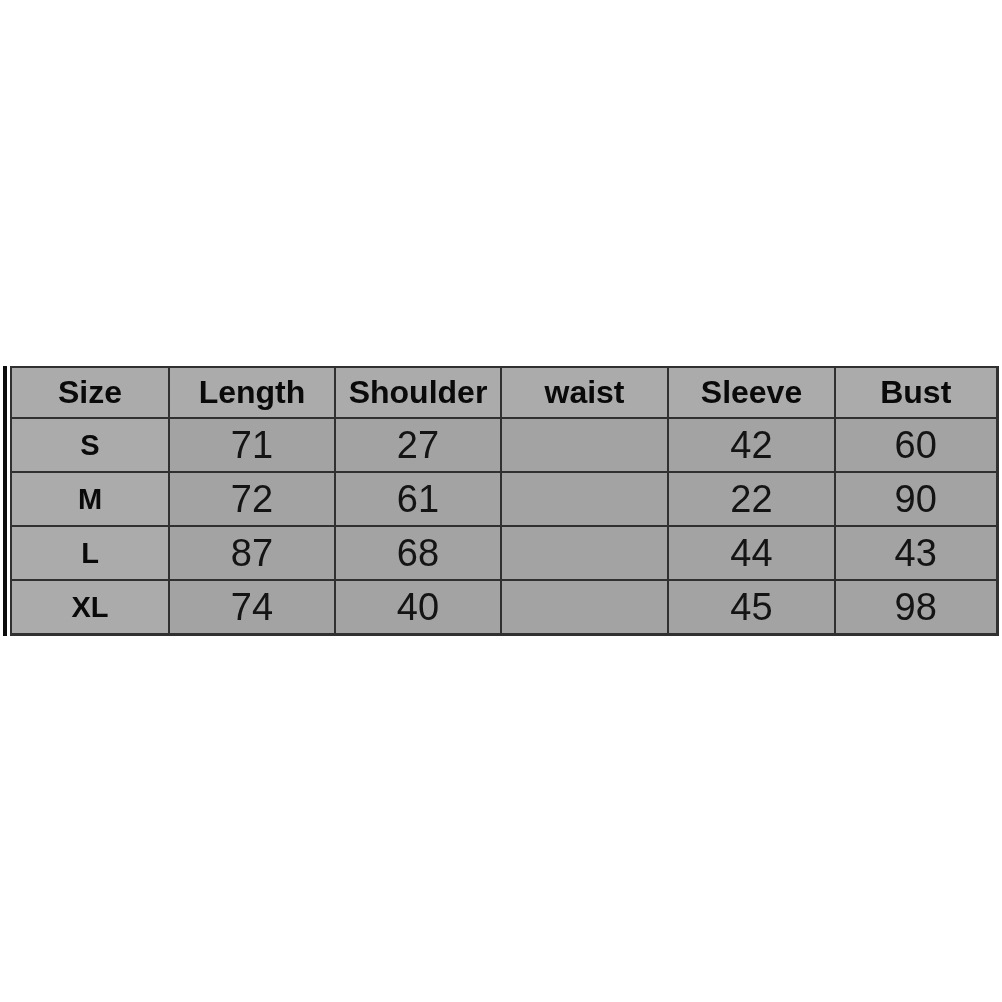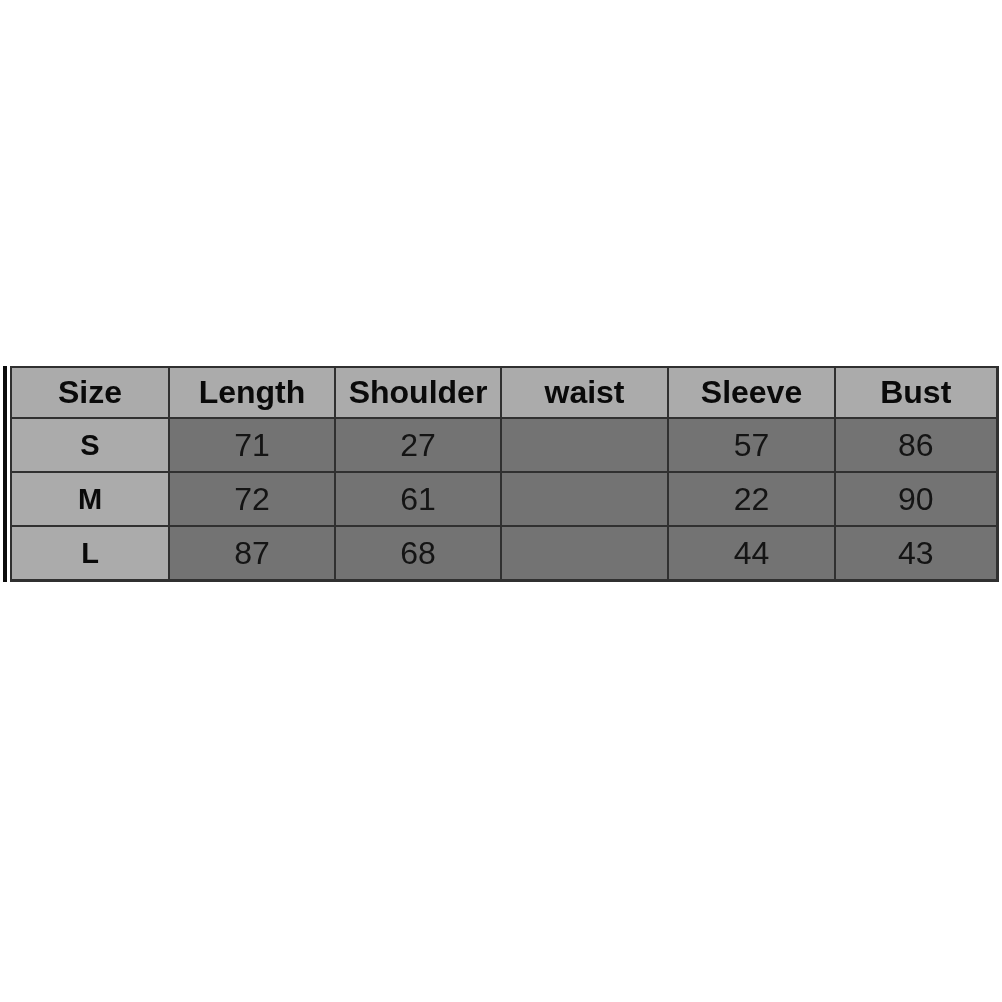--- a/index.html
+++ b/index.html
@@ -63,24 +63,24 @@
   table.size-chart td {
     height: 52px;
   }
   td.size-label {
     background: #ababab;
     color: #0a0a0a;
     font-weight: bold;
     font-size: 29px;
   }
   td.num {
-    background: #737373;
+    background: #a3a3a3;
     color: #141414;
     font-weight: normal;
-    font-size: 32px;
+    font-size: 38px;
   }
 </style>
 </head>
 <body>
 
 <div class="stage">
   <div class="table-wrap">
     <div class="edge-stripe"></div>
     <table class="size-chart">
       <colgroup>
@@ -100,35 +100,43 @@
           <th>Sleeve</th>
           <th>Bust</th>
         </tr>
       </thead>
       <tbody>
         <tr>
           <td class="size-label">S</td>
           <td class="num">71</td>
           <td class="num">27</td>
           <td class="num"></td>
-          <td class="num">57</td>
-          <td class="num">86</td>
+          <td class="num">42</td>
+          <td class="num">60</td>
         </tr>
         <tr>
           <td class="size-label">M</td>
           <td class="num">72</td>
           <td class="num">61</td>
           <td class="num"></td>
           <td class="num">22</td>
           <td class="num">90</td>
         </tr>
         <tr>
           <td class="size-label">L</td>
           <td class="num">87</td>
           <td class="num">68</td>
           <td class="num"></td>
           <td class="num">44</td>
           <td class="num">43</td>
         </tr>
+        <tr>
+          <td class="size-label">XL</td>
+          <td class="num">74</td>
+          <td class="num">40</td>
+          <td class="num"></td>
+          <td class="num">45</td>
+          <td class="num">98</td>
+        </tr>
       </tbody>
     </table>
   </div>
 </div>
 
 </body></html>

